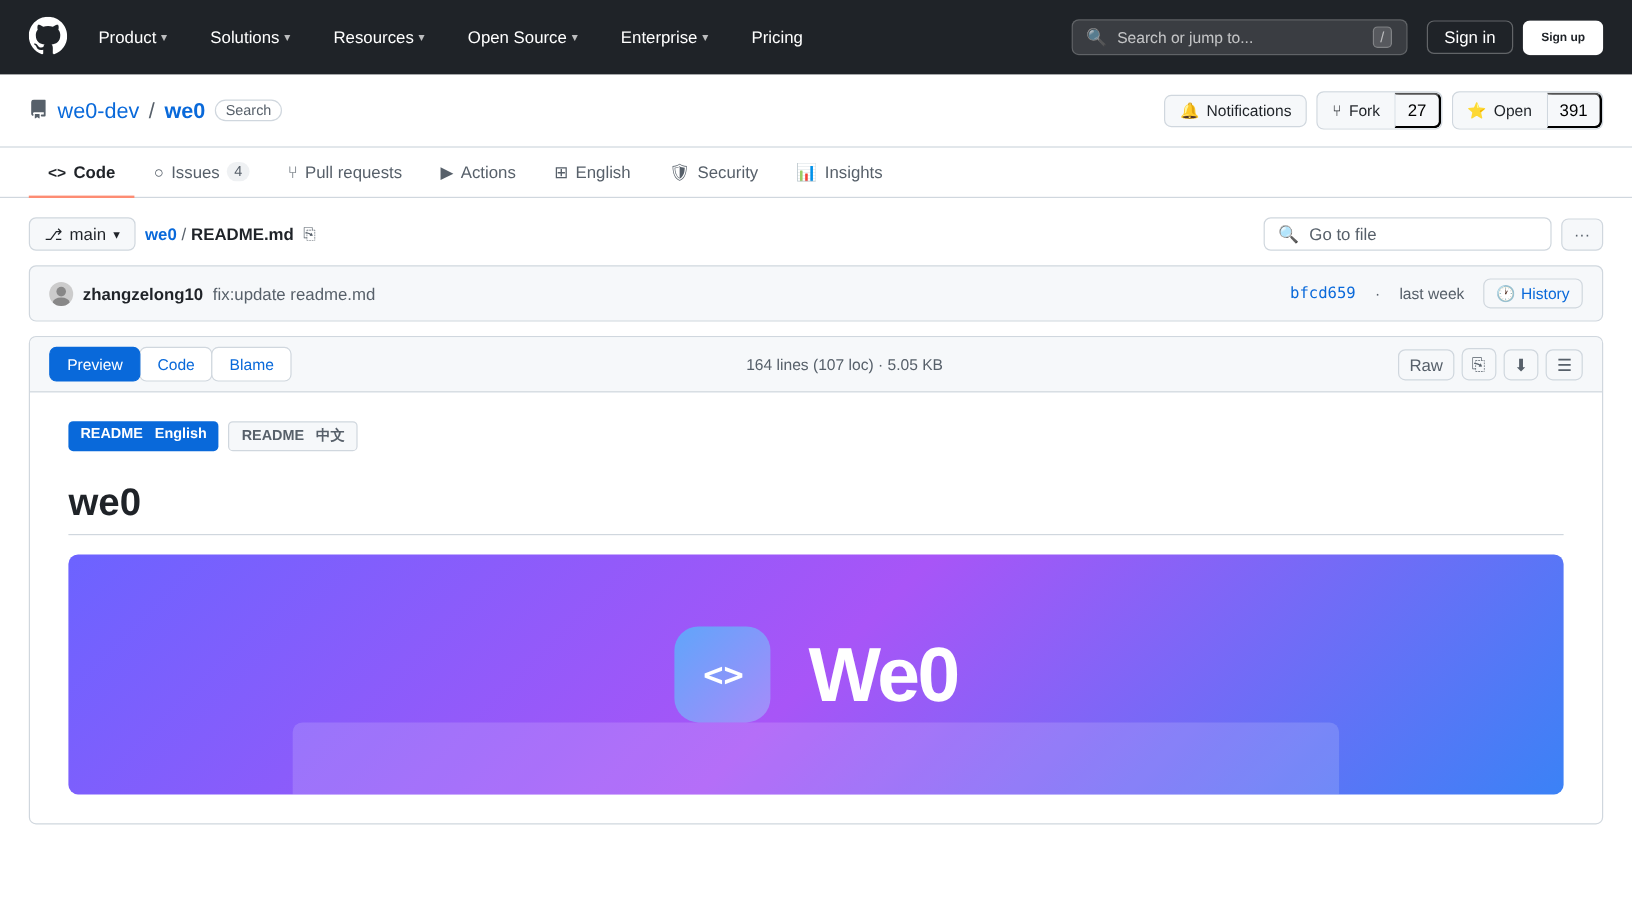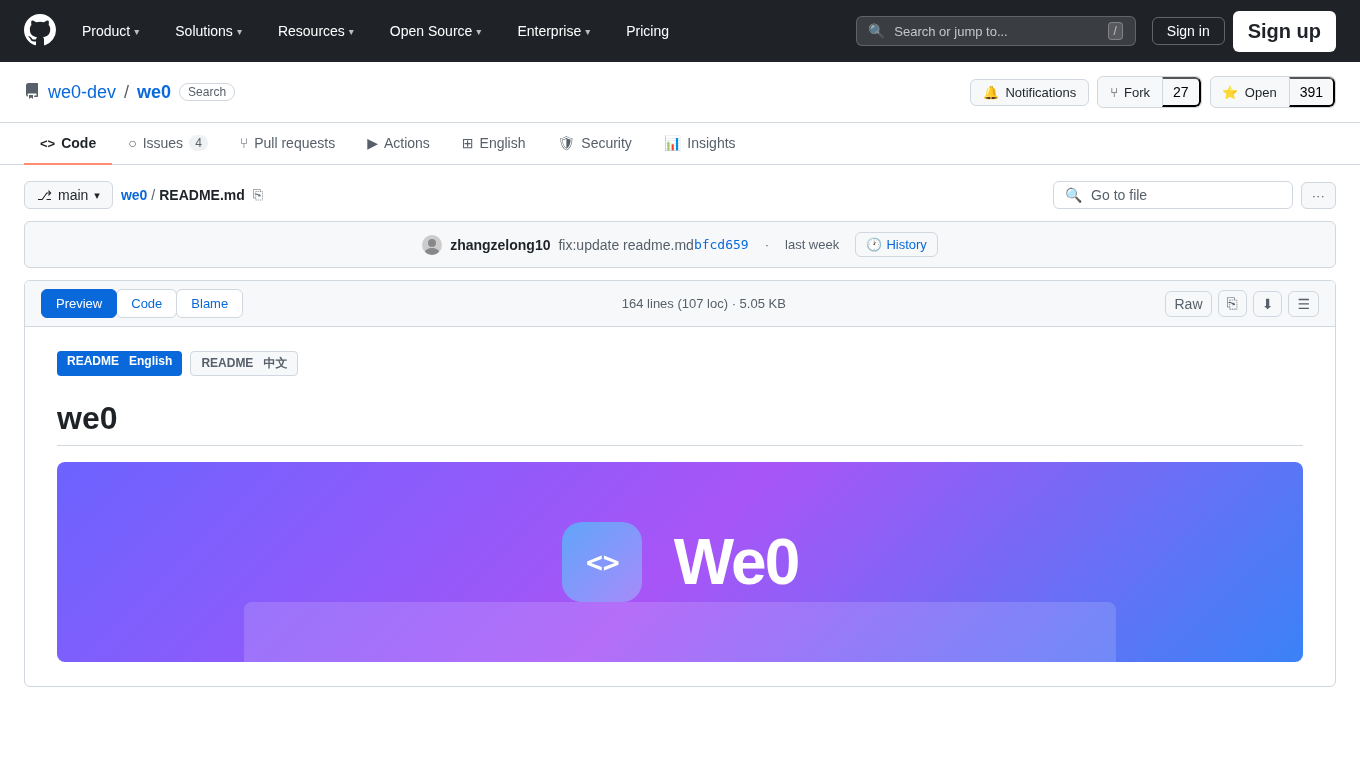--- a/index.html
+++ b/index.html
@@ -9,21 +9,21 @@
     .header { display: flex; align-items: center; padding: 0 24px; height: 62px; background: #1f2328; color: #fff; gap: 16px; }
     .header-logo { color: #fff; flex-shrink: 0; }
     .header-nav { display: flex; align-items: center; gap: 16px; }
     .nav-item { display: flex; align-items: center; gap: 4px; color: #fff; padding: 6px 10px; border-radius: 6px; cursor: pointer; font-size: 14px; font-weight: 500; white-space: nowrap; }
     .nav-chevron { font-size: 10px; opacity: 0.7; }
     .header-spacer { flex: 1; }
     .search-bar { display: flex; align-items: center; gap: 8px; background: rgba(255,255,255,0.12); border: 1px solid rgba(255,255,255,0.2); border-radius: 6px; padding: 5px 12px; width: 280px; cursor: text; color: rgba(255,255,255,0.7); font-size: 14px; }
     .search-bar-shortcut { margin-left: auto; background: rgba(255,255,255,0.15); border: 1px solid rgba(255,255,255,0.25); border-radius: 4px; padding: 1px 5px; font-size: 12px; color: rgba(255,255,255,0.6); }
     .header-actions { display: flex; align-items: center; gap: 8px; }
     .btn-signin { background: transparent; border: 1px solid rgba(255,255,255,0.3); color: #fff; padding: 5px 14px; border-radius: 6px; cursor: pointer; font-size: 14px; font-weight: 500; }
-    .btn-signup { background: #fff; border: 1px solid rgba(255,255,255,0.3); color: #1f2328; padding: 8px 14px; border-radius: 6px; cursor: pointer; font-size: 20px; font-weight: 600; }
+    .btn-signup { background: #fff; border: 1px solid rgba(255,255,255,0.3); color: #1f2328; padding: 8px 14px; border-radius: 6px; cursor: pointer; font-size: 10px; font-weight: 600; }
 
     
     .repo-header { display: flex; align-items: center; justify-content: space-between; padding: 14px 24px; border-bottom: 1px solid #d0d7de; }
     .repo-title { display: flex; align-items: center; gap: 8px; }
     .repo-icon { color: #57606a; }
     .repo-owner { color: #0969da; font-size: 18px; font-weight: 400; cursor: pointer; }
     .repo-sep { color: #57606a; font-size: 18px; }
     .repo-name { color: #0969da; font-size: 18px; font-weight: 600; cursor: pointer; }
     .badge-public { border: 1px solid #d0d7de; border-radius: 20px; padding: 1px 8px; font-size: 12px; color: #57606a; }
     .repo-actions { display: flex; align-items: center; gap: 8px; }
@@ -45,21 +45,21 @@
     .branch-btn { display: flex; align-items: center; gap: 6px; border: 1px solid #d0d7de; border-radius: 6px; padding: 5px 12px; background: #f6f8fa; cursor: pointer; font-size: 14px; font-weight: 500; color: #1f2328; }
     .breadcrumb { display: flex; align-items: center; gap: 4px; font-size: 14px; }
     .breadcrumb-link { color: #0969da; cursor: pointer; font-weight: 600; }
     .breadcrumb-sep { color: #57606a; }
     .breadcrumb-current { color: #1f2328; font-weight: 600; }
     .toolbar-spacer { flex: 1; }
     .goto-file { display: flex; align-items: center; gap: 8px; border: 1px solid #d0d7de; border-radius: 6px; padding: 5px 12px; background: #fff; cursor: text; font-size: 14px; color: #57606a; width: 240px; }
     .more-btn { border: 1px solid #d0d7de; border-radius: 6px; padding: 5px 10px; background: #f6f8fa; cursor: pointer; color: #57606a; }
 
     
-    .commit-row { display: flex; align-items: center; justify-content: center; padding: 10px 16px; border: 1px solid #d0d7de; border-radius: 6px; margin-bottom: 12px; background: #f6f8fa; }
+    .commit-row { display: flex; align-items: center; justify-content: space-between; padding: 10px 16px; border: 1px solid #d0d7de; border-radius: 6px; margin-bottom: 12px; background: #f6f8fa; }
     .commit-left { display: flex; align-items: center; gap: 8px; }
     .avatar { width: 20px; height: 20px; border-radius: 50%; background: #ccc; overflow: hidden; }
     .commit-author { font-weight: 600; color: #1f2328; cursor: pointer; }
     .commit-message { color: #57606a; }
     .commit-right { display: flex; align-items: center; gap: 16px; color: #57606a; font-size: 13px; }
     .commit-hash { font-family: monospace; color: #0969da; cursor: pointer; }
     .history-btn { display: flex; align-items: center; gap: 4px; color: #0969da; cursor: pointer; font-size: 13px; border: 1px solid #d0d7de; border-radius: 6px; padding: 4px 10px; background: #f6f8fa; }
 
     
     .file-view { border: 1px solid #d0d7de; border-radius: 6px; overflow: hidden; }

